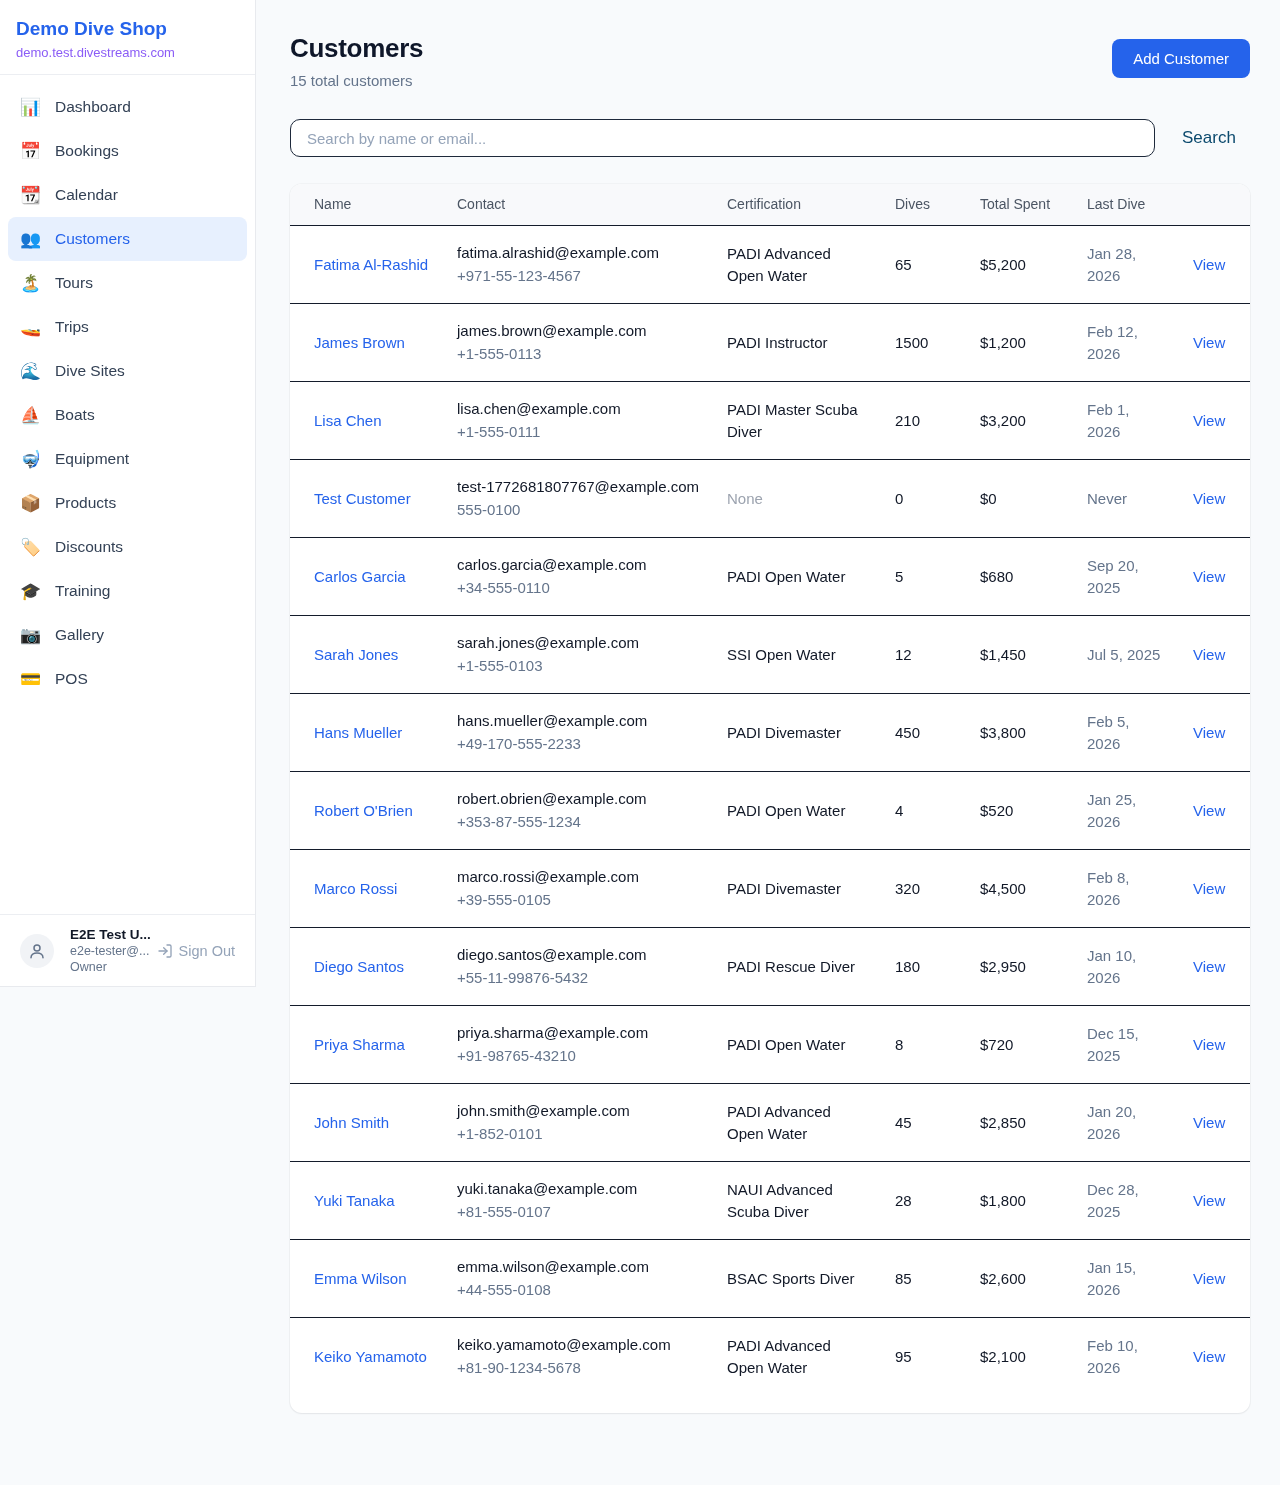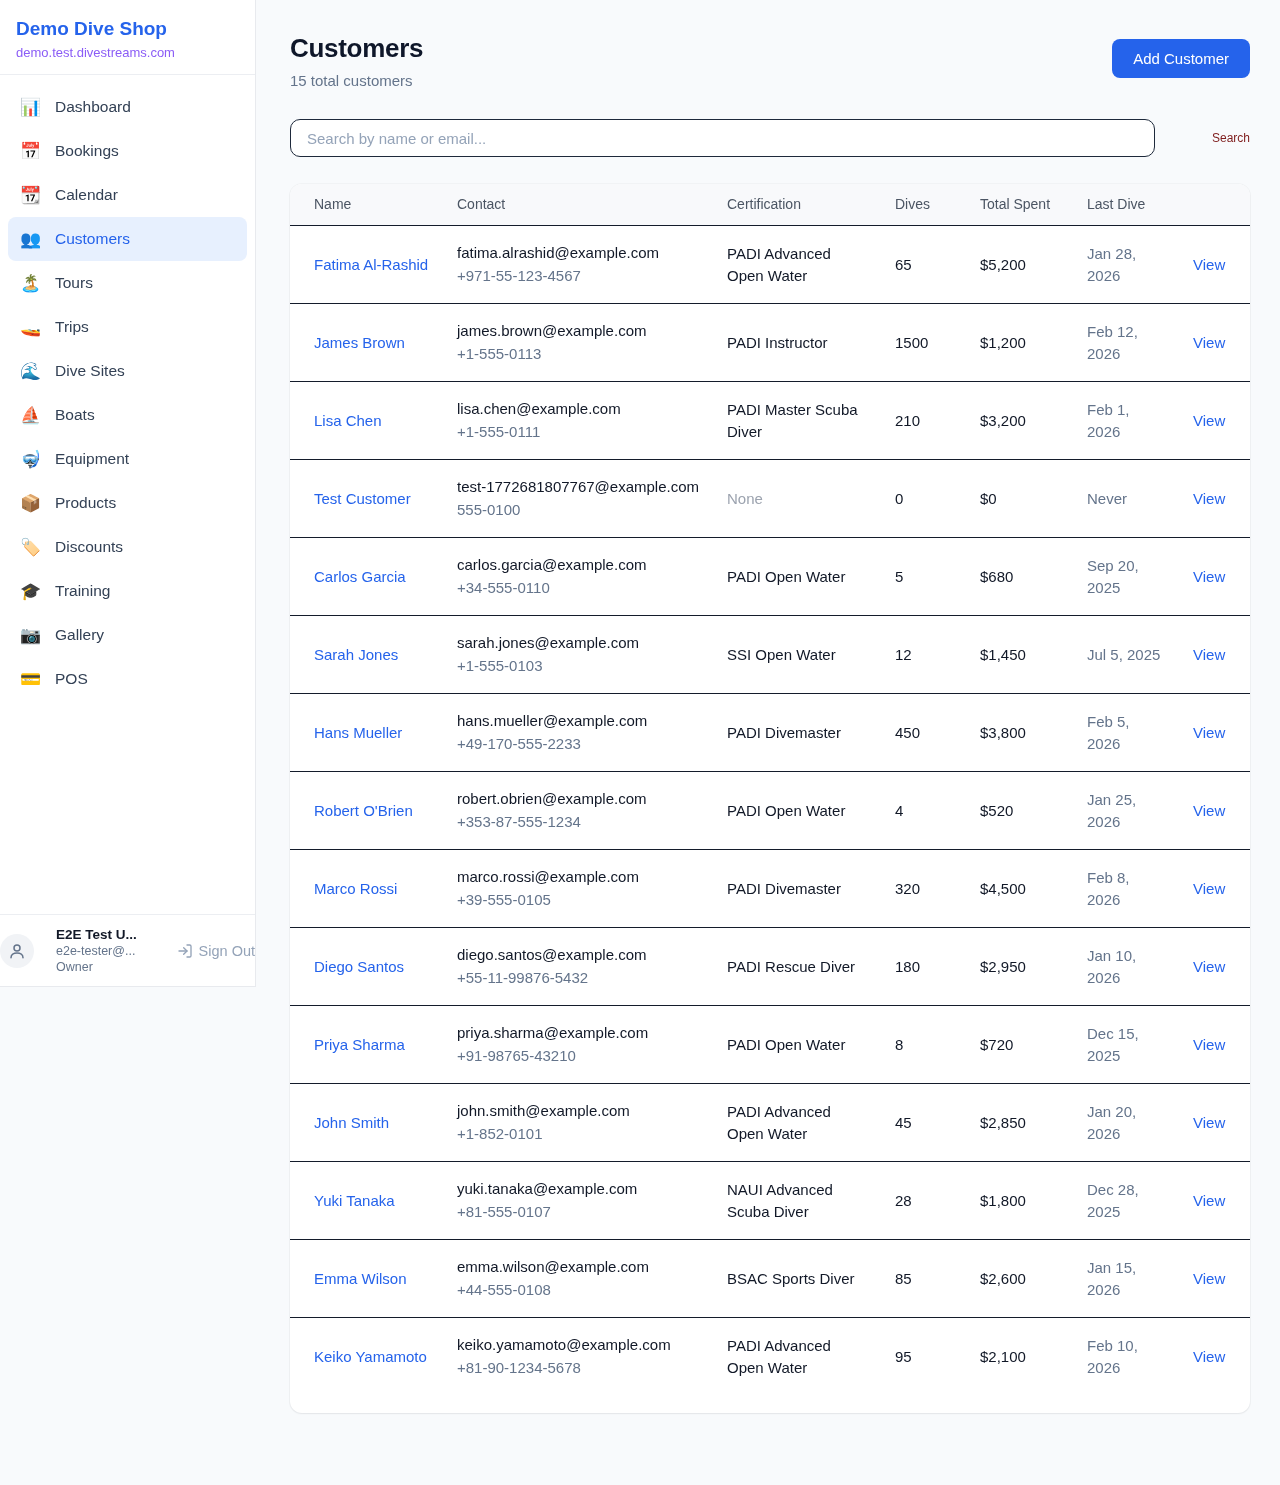--- a/index.html
+++ b/index.html
@@ -18,22 +18,22 @@
   .nav { padding: 10px 8px; flex: 1; }
   .nav-item {
     display: flex; align-items: center; gap: 13px; height: 44px;
     padding: 0 12px; border-radius: 8px; cursor: pointer;
     font-size: 15.5px; color: #334155;
   }
   .nav-item .nav-icon { width: 22px; font-size: 17px; text-align: center; flex: 0 0 22px; }
   .nav-item.active { background: #e7f0fe; color: #2563eb; }
 
   .user-section {
-    border-top: 1px solid #eceef2; padding: 12px 0;
-    display: flex; align-items: center; gap: 22px; margin-top: 12px;
+    border-top: 1px solid #eceef2; padding: 12px 20px;
+    display: flex; align-items: center; gap: 16px; margin-top: 12px;
   }
   .avatar {
     width: 34px; height: 34px; border-radius: 50%; background: #f1f3f6;
     display: flex; align-items: center; justify-content: center; flex: 0 0 34px;
   }
   .user-meta { flex: 1; min-width: 0; }
   .user-name { font-size: 13.5px; font-weight: 700; color: #111827; white-space: nowrap; }
   .user-email, .user-role { font-size: 12.5px; color: #64748b; margin-top: 2px; white-space: nowrap; }
   .signout { display: flex; align-items: center; gap: 6px; color: #94a3b8; font-size: 14.5px; cursor: pointer; white-space: nowrap; }
 
@@ -49,22 +49,22 @@
   }
 
   .search-row { display: flex; align-items: center; margin-top: 30px; }
   .search-input {
     flex: 1; height: 38px; border: 1.5px solid #1e293b; border-radius: 10px;
     padding: 16px 16px; font-size: 15px; color: #111827; background: #ffffff;
     font-family: "Liberation Sans", sans-serif; outline: none;
   }
   .search-input::placeholder { color: #94a3b8; }
   .btn-search {
-    background: none; border: none; font-size: 12px; color: #7f1d1d; cursor: pointer;
-    font-family: "Liberation Sans", sans-serif; padding: 8px 0 8px 0; margin-left: 27px; width: 68px; text-align: right;
+    background: none; border: none; font-size: 17px; color: #0c4a6e; cursor: pointer;
+    font-family: "Liberation Sans", sans-serif; padding: 8px 0 8px 0; margin-left: 27px; width: 68px; text-align: left;
   }
 
   
   .card {
     margin-top: 27px; background: #ffffff; border-radius: 12px; overflow: hidden;
     box-shadow: 0 1px 2px rgba(16,24,40,.06), 0 0 0 1px rgba(16,24,40,.03);
     padding-bottom: 18px;
   }
   table { width: 100%; border-collapse: collapse; table-layout: fixed; }
   thead tr { background: #f8f9fb; }

